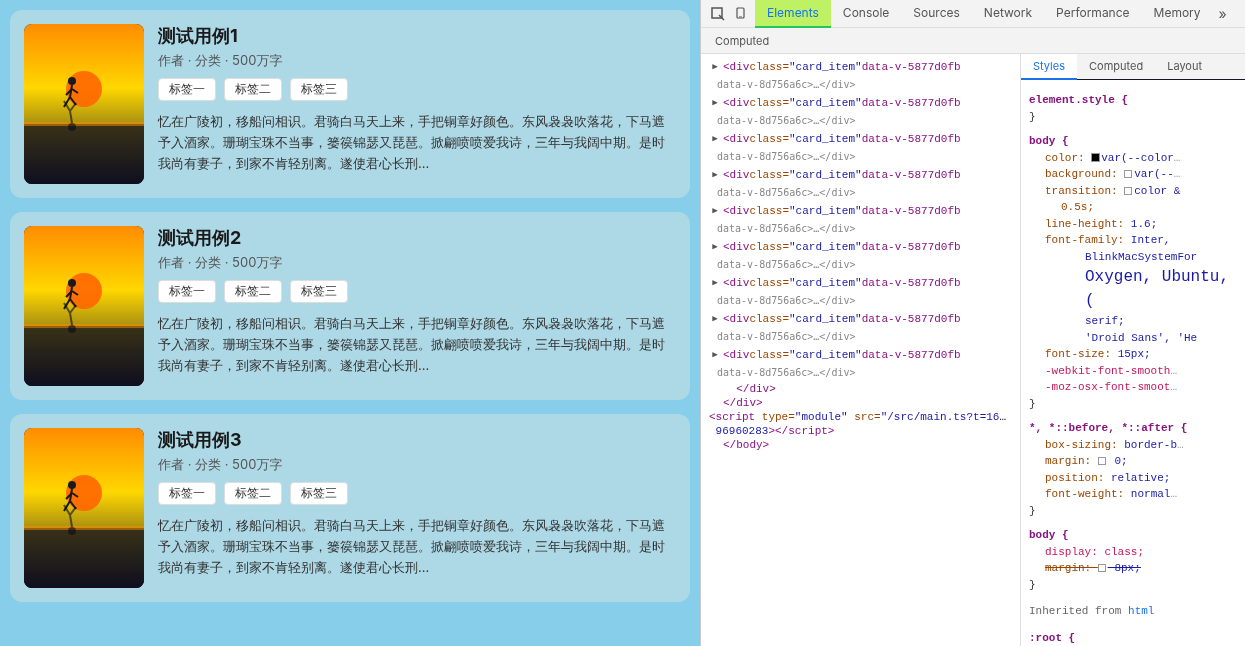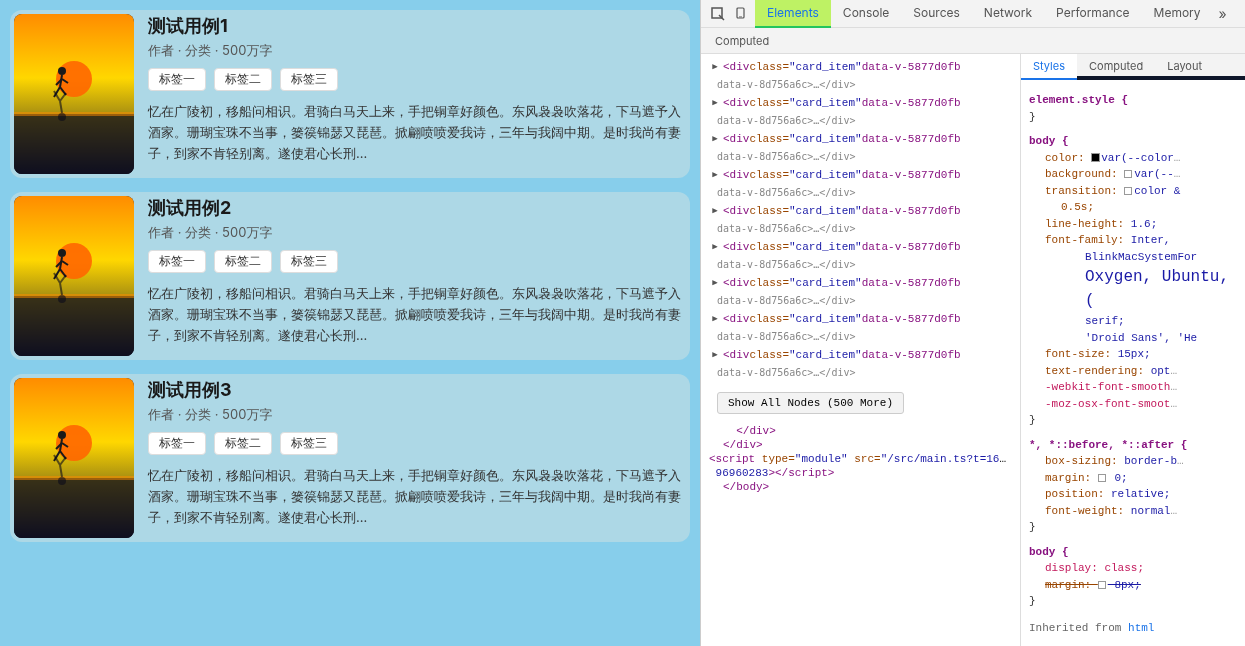--- a/index.html
+++ b/index.html
@@ -10,21 +10,21 @@
       width: 700px;
       background: #87ceeb;
       overflow-y: auto;
       padding: 10px;
       flex-shrink: 0;
     }
 
     .card {
       background: #add8e6;
       border-radius: 12px;
-      padding: 4px;
+      padding: 14px;
       margin-bottom: 14px;
       display: flex;
       gap: 14px;
       align-items: flex-start;
     }
 
     .card-image {
       width: 120px;
       height: 160px;
       flex-shrink: 0;
@@ -216,21 +216,21 @@
     .styles-panel {
       flex: 1;
       display: flex;
       flex-direction: column;
       overflow: hidden;
       background: #fff;
     }
 
     .styles-subtabs {
       display: flex;
-      border-bottom: 4px solid #0f172a;
+      border-bottom: 1px solid #0f172a;
       background: #f3f3f3;
       height: 26px;
       flex-shrink: 0;
     }
 
     .styles-subtab {
       padding: 0 12px;
       height: 26px;
       display: flex;
       align-items: center;
@@ -572,23 +572,20 @@
         <span class="tree-arrow">▶</span>
         <span class="html-tag">&lt;div </span>
           <span class="html-attr-name">class=</span>
           <span class="html-attr-val">"card_item"</span>
           <span class="html-tag"> data-v-5877d0fb</span>
       </div>
       <div class="tree-row" style="padding-left:16px;">
         <span style="font-family:monospace;font-size:10px;color:#888;">data-v-8d756a6c&gt;…&lt;/div&gt;</span>
       </div>
 
-      <div style="padding: 4px 8px;">
-        <span class="show-all-btn">Show All Nodes (500 More)</span>
-      </div>
 
       <div class="closing-tags">&nbsp;&nbsp;&lt;/div&gt;</div>
       <div class="closing-tags">&lt;/div&gt;</div>
       <div class="script-tag-row">
         <span class="html-tag">&lt;script </span><span class="html-attr-name">type=</span><span class="html-attr-val">"module"</span><span class="html-attr-name"> src=</span><span class="html-attr-val">"/src/main.ts?t=16689</span>
       </div>
       <div class="script-tag-row">
         <span class="html-attr-val">&nbsp;96960283</span><span class="html-tag">&gt;&lt;/script&gt;</span>
       </div>
       <div class="closing-tags">&lt;/body&gt;</div>
@@ -635,23 +632,20 @@
           </div>
           <div style="padding-left:56px; font-family:'Courier New',monospace; font-size:11px;">
             <span class="css-value">serif;</span>
           </div>
           <div style="padding-left:56px; font-family:'Courier New',monospace; font-size:11px;">
             <span class="css-value">'Droid Sans', 'He</span>
           </div>
           <div class="css-prop">
             font-size: <span class="css-value">15px;</span>
           </div>
-          <div class="css-prop">
-            text-rendering: <span class="css-value">opt</span><span style="color:#999;">…</span>
-          </div>
           <div class="css-prop" style="color:#c2185b;">
             -webkit-font-smooth<span style="color:#999;">…</span>
           </div>
           <div class="css-prop" style="color:#c2185b;">
             -moz-osx-font-smoot<span style="color:#999;">…</span>
           </div>
           <div class="css-close">}</div>
         </div>
 
         <div class="css-rule-block">

